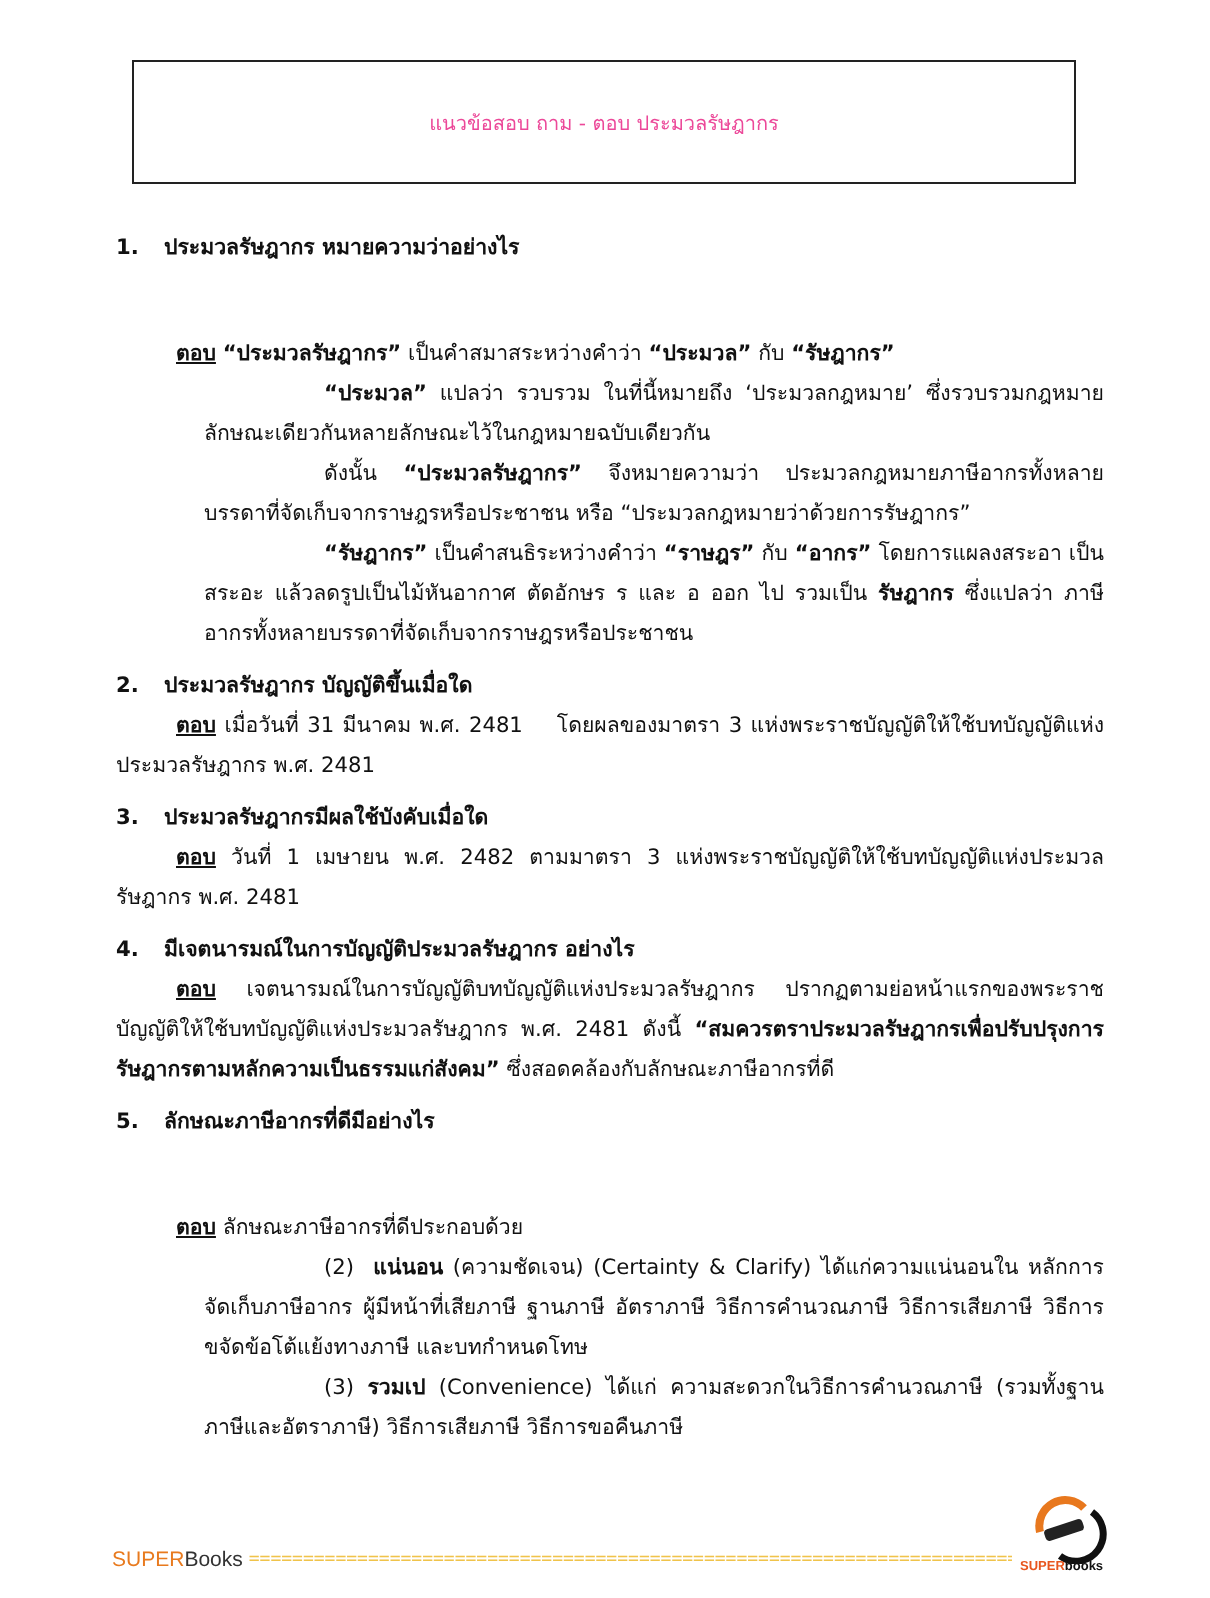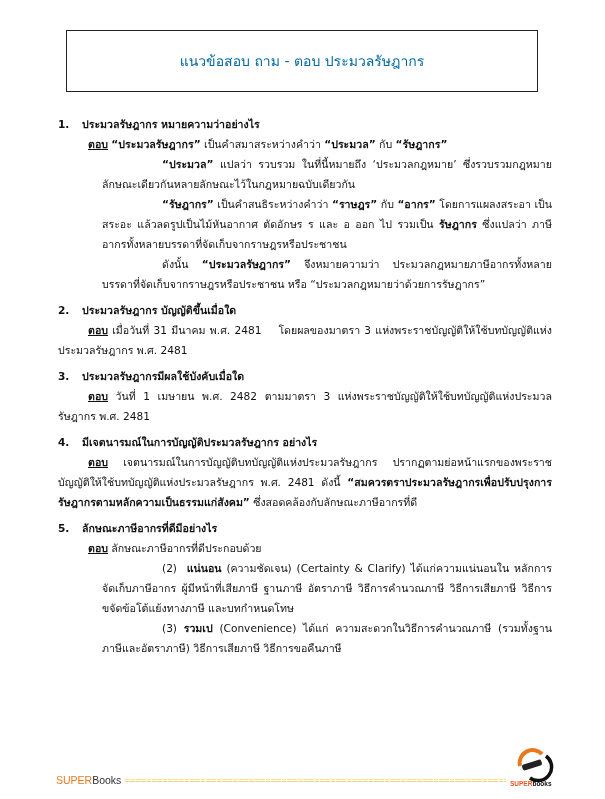--- a/index.html
+++ b/index.html
@@ -1,28 +1,28 @@
 <!DOCTYPE html>
 <html><head>
 <meta charset="utf-8">
 <style>
   html, body { margin: 0; padding: 0; background: #ffffff; }
   body { width: 605px; height: 799px; position: relative; overflow: hidden;
          font-family: "DejaVu Sans", "Liberation Sans", sans-serif; color: #111; }
   .title-box { position: absolute; left: 66px; top: 30px; width: 472px; height: 62px;
                border: 1px solid #222; box-sizing: border-box;
                display: flex; align-items: center; justify-content: center; }
-  .title-box span { font-size: 14px; color: #0369a1; }
+  .title-box span { font-size: 10px; color: #ec4899; }
   .content { position: absolute; left: 58px; top: 110px; width: 494px;
              font-size: 10.6px; line-height: 20px; }
   .q { font-weight: bold; margin-top: 6px; }
   .q:first-child { margin-top: 4px; }
   .q .num { display: inline-block; width: 24px; }
   .p { text-align: justify; }
-  .ans { padding-left: 30px; }
+  .ans { padding-left: 30px; margin-top: 33px; }
   .ind { text-indent: 60px; margin-left: 44px; }
   .ans-lbl { text-decoration: underline; font-weight: bold; }
   b { font-weight: bold; }
   .footer { position: absolute; left: 56px; top: 773px; width: 450px; height: 14px;
             display: flex; align-items: center; font-size: 10px; }
   .brand-super { color: #e87a1e; font-family: "Liberation Sans", sans-serif; font-size: 10.5px; }
   .brand-books { color: #333; font-family: "Liberation Sans", sans-serif; font-size: 10.5px; }
   .dashes { flex: 1; margin-left: 3px; color: #f0c34a; letter-spacing: 0px; overflow: hidden;
             white-space: nowrap; font-size: 9px; font-family: "DejaVu Sans Mono", monospace; }
   .logo { position: absolute; left: 510px; top: 748px; width: 48px; height: 44px; }
@@ -36,22 +36,22 @@
 
 <div class="title-box">
   <span>แนวข้อสอบ ถาม - ตอบ ประมวลรัษฎากร</span>
 </div>
 
 <div class="content">
 
   <div class="q"><span class="num">1.</span><span>ประมวลรัษฎากร หมายความว่าอย่างไร</span></div>
   <div class="p ans"><span class="ans-lbl">ตอบ</span> <b>“ประมวลรัษฎากร”</b><span> เป็นคำสมาสระหว่างคำว่า </span><b>“ประมวล”</b><span> กับ </span><b>“รัษฎากร”</b></div>
   <div class="p ind"><b>“ประมวล”</b><span> แปลว่า รวบรวม ในที่นี้หมายถึง ‘ประมวลกฎหมาย’ ซึ่งรวบรวมกฎหมายลักษณะเดียวกันหลายลักษณะไว้ในกฎหมายฉบับเดียวกัน</span></div>
+  <div class="p ind"><span>ดังนั้น </span><b>“ประมวลรัษฎากร”</b><span> จึงหมายความว่า ประมวลกฎหมายภาษีอากรทั้งหลายบรรดาที่จัดเก็บจากราษฎรหรือประชาชน หรือ “ประมวลกฎหมายว่าด้วยการรัษฎากร”</span></div>
   <div class="p ind"><b>“รัษฎากร”</b><span> เป็นคำสนธิระหว่างคำว่า </span><b>“ราษฎร”</b><span> กับ </span><b>“อากร”</b><span> โดยการแผลงสระอา เป็นสระอะ แล้วลดรูปเป็นไม้หันอากาศ ตัดอักษร ร และ อ ออก ไป รวมเป็น </span><b>รัษฎากร</b><span> ซึ่งแปลว่า ภาษีอากรทั้งหลายบรรดาที่จัดเก็บจากราษฎรหรือประชาชน</span></div>
-  <div class="p ind"><span>ดังนั้น </span><b>“ประมวลรัษฎากร”</b><span> จึงหมายความว่า ประมวลกฎหมายภาษีอากรทั้งหลายบรรดาที่จัดเก็บจากราษฎรหรือประชาชน หรือ “ประมวลกฎหมายว่าด้วยการรัษฎากร”</span></div>
 
   <div class="q"><span class="num">2.</span><span>ประมวลรัษฎากร บัญญัติขึ้นเมื่อใด</span></div>
   <div class="p" style="text-indent:30px"><span class="ans-lbl">ตอบ</span><span style="white-space:pre-wrap"> เมื่อวันที่ 31 มีนาคม พ.ศ. 2481    โดยผลของมาตรา 3 แห่งพระราชบัญญัติให้ใช้บทบัญญัติแห่งประมวลรัษฎากร พ.ศ. 2481</span></div>
 
   <div class="q"><span class="num">3.</span><span>ประมวลรัษฎากรมีผลใช้บังคับเมื่อใด</span></div>
   <div class="p" style="text-indent:30px"><span class="ans-lbl">ตอบ</span><span> วันที่ 1 เมษายน พ.ศ. 2482 ตามมาตรา 3 แห่งพระราชบัญญัติให้ใช้บทบัญญัติแห่งประมวลรัษฎากร พ.ศ. 2481</span></div>
 
   <div class="q"><span class="num">4.</span><span>มีเจตนารมณ์ในการบัญญัติประมวลรัษฎากร อย่างไร</span></div>
   <div class="p" style="text-indent:30px"><span class="ans-lbl">ตอบ</span><span> เจตนารมณ์ในการบัญญัติบทบัญญัติแห่งประมวลรัษฎากร ปรากฏตามย่อหน้าแรกของพระราชบัญญัติให้ใช้บทบัญญัติแห่งประมวลรัษฎากร พ.ศ. 2481 ดังนี้ </span><b>“สมควรตราประมวลรัษฎากรเพื่อปรับปรุงการรัษฎากรตามหลักความเป็นธรรมแก่สังคม”</b><span> ซึ่งสอดคล้องกับลักษณะภาษีอากรที่ดี</span></div>
 

